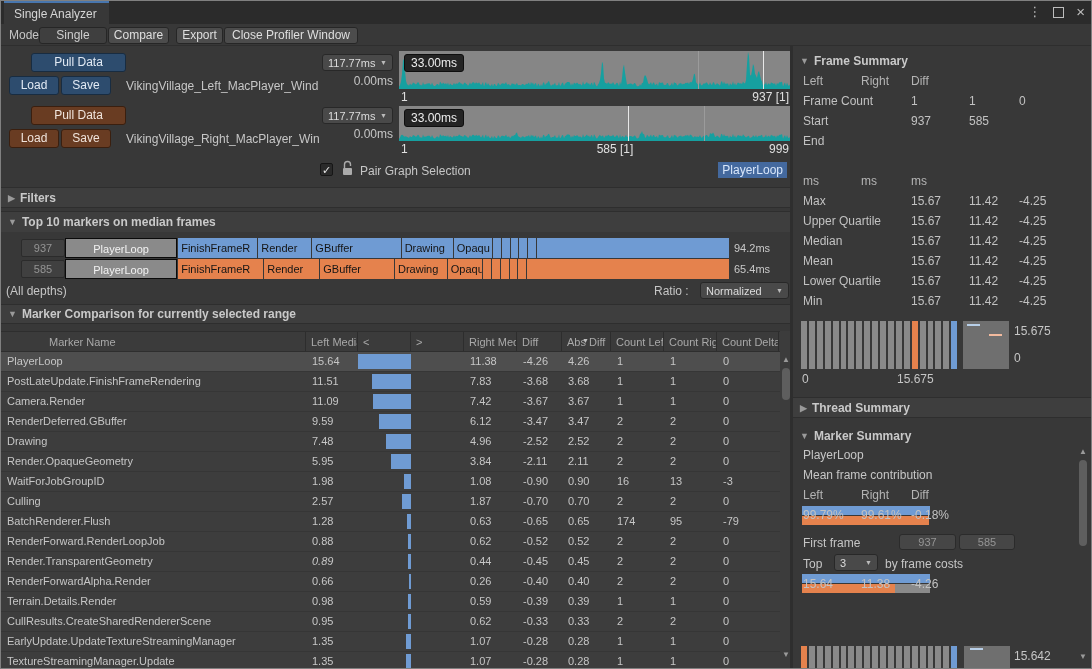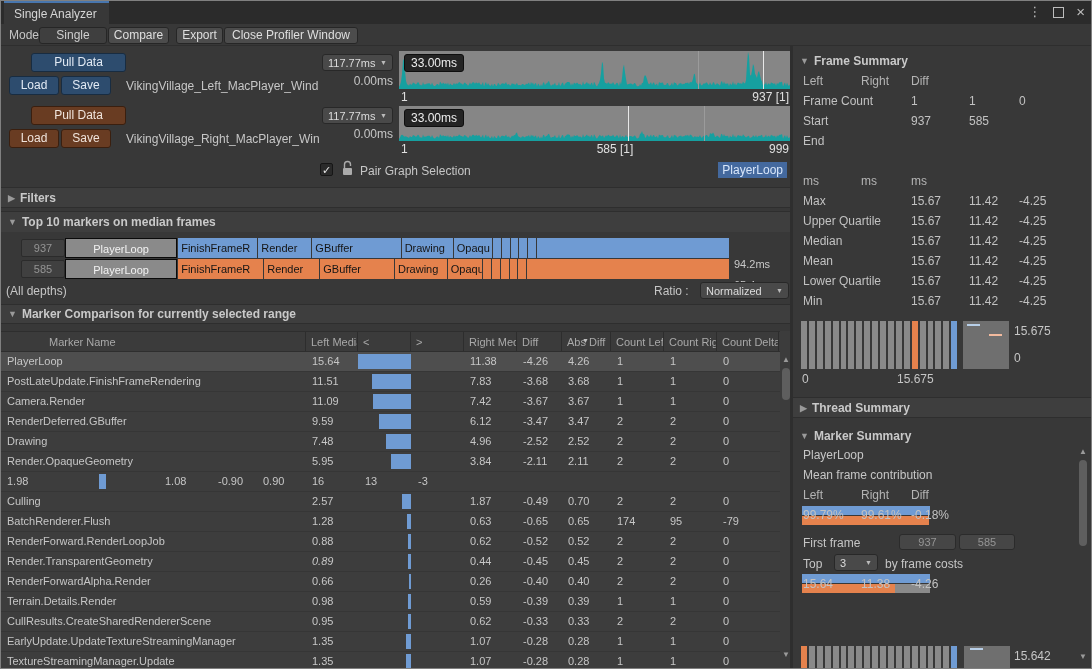--- a/index.html
+++ b/index.html
@@ -62,21 +62,21 @@
   
   .t10row { position:absolute; height:20px; }
   .framebox {
     position:absolute; left:20px; top:1px; width:44px; height:18px; background:#404040;
     border:1px solid #2B2B2B; border-radius:2px; color:#949494; text-align:center; line-height:16px;
     font-size:11px; cursor:pointer;
   }
   .t10segs { position:absolute; left:64px; top:0; width:664px; height:20px; display:flex; gap:1px; }
   .seg { height:100%; font-size:11px; color:#151515; line-height:20px; padding-left:3px; overflow:hidden; white-space:nowrap; cursor:pointer; }
   .seg-root { background:#8A8A8A !important; border:1.5px solid #0A0A0A; color:#F2F2F2; text-align:center; padding-left:0; }
-  .t10total { position:absolute; left:733px; top:16px; line-height:20px; font-size:11px; color:#C9C9C9; }
+  .t10total { position:absolute; left:733px; top:0; line-height:20px; font-size:11px; color:#C9C9C9; }
 
   
   .thead { position:absolute; background:#3B3B3B; border-top:1px solid #2E2E2E; border-bottom:1px solid #2E2E2E; display:flex; }
   .th {
     position:relative; height:100%; color:#A9A9A9; font-size:11px; line-height:20px;
     padding-left:5px; border-right:1px solid #2D2D2D; overflow:hidden; white-space:nowrap; cursor:pointer;
   }
   .th .sortmark { position:absolute; top:-1px; left:50%; margin-left:-4px; font-size:7px; color:#BDBDBD; }
   .tbody { position:absolute; overflow:hidden; }
   .trow { display:flex; height:20px; background:#3D3D3D; border-bottom:1px solid #363636; cursor:pointer; }
@@ -329,41 +329,42 @@
         </div>
         <div class="td" style="width: 53px;"></div>
         <div class="td" style="width: 53px;">3.84</div>
         <div class="td" style="width: 45px;">-2.11</div>
         <div class="td" style="width: 49px;">2.11</div>
         <div class="td" style="width: 53px;">2</div>
         <div class="td" style="width: 53px;">2</div>
         <div class="td" style="width: 62px;">0</div>
       </div>
       <div class="trow">
+        <div class="td" style="width: 305px;">WaitForJobGroupID</div>
         <div class="td" style="width: 52px;">1.98</div>
         <div class="td" style="width: 53px;">
           <div class="cmpbar" style="width: 12.7%;"></div>
         </div>
         <div class="td" style="width: 53px;"></div>
         <div class="td" style="width: 53px;">1.08</div>
         <div class="td" style="width: 45px;">-0.90</div>
         <div class="td" style="width: 49px;">0.90</div>
         <div class="td" style="width: 53px;">16</div>
         <div class="td" style="width: 53px;">13</div>
         <div class="td" style="width: 62px;">-3</div>
       </div>
       <div class="trow">
         <div class="td" style="width: 305px;">Culling</div>
         <div class="td" style="width: 52px;">2.57</div>
         <div class="td" style="width: 53px;">
           <div class="cmpbar" style="width: 16.4%;"></div>
         </div>
         <div class="td" style="width: 53px;"></div>
         <div class="td" style="width: 53px;">1.87</div>
-        <div class="td" style="width: 45px;">-0.49</div>
+        <div class="td" style="width: 45px;">-0.70</div>
         <div class="td" style="width: 49px;">0.70</div>
         <div class="td" style="width: 53px;">2</div>
         <div class="td" style="width: 53px;">2</div>
         <div class="td" style="width: 62px;">0</div>
       </div>
       <div class="trow">
         <div class="td" style="width: 305px;">BatchRenderer.Flush</div>
         <div class="td" style="width: 52px;">1.28</div>
         <div class="td" style="width: 53px;">
           <div class="cmpbar" style="width: 8.2%;"></div>

